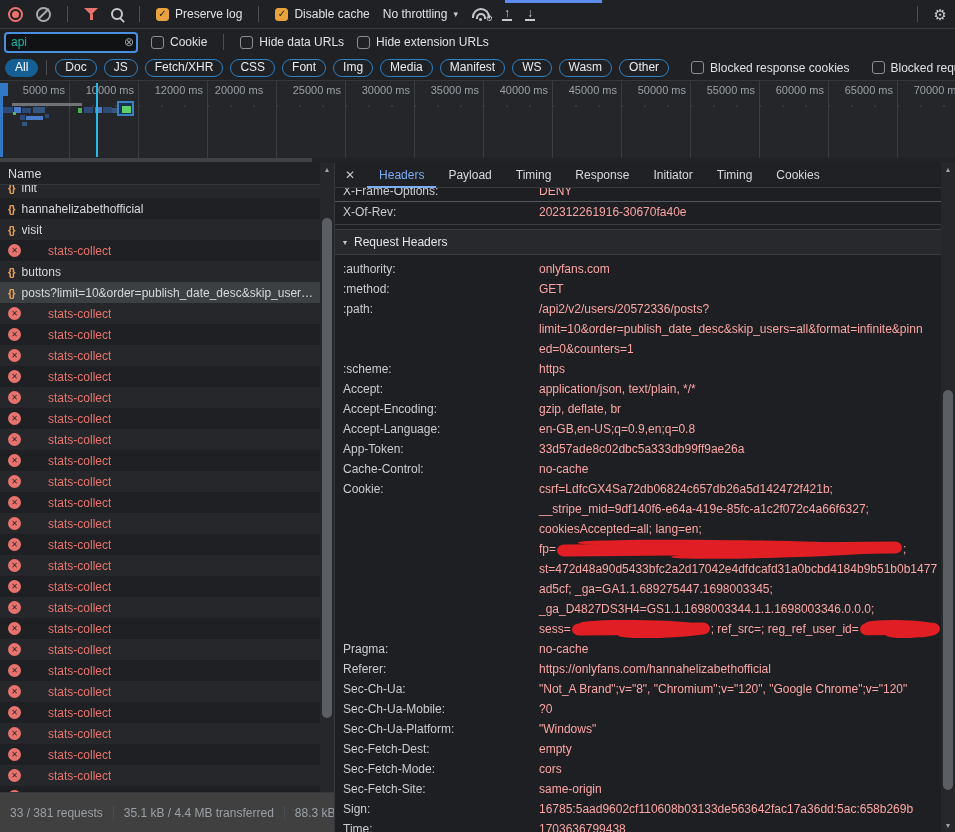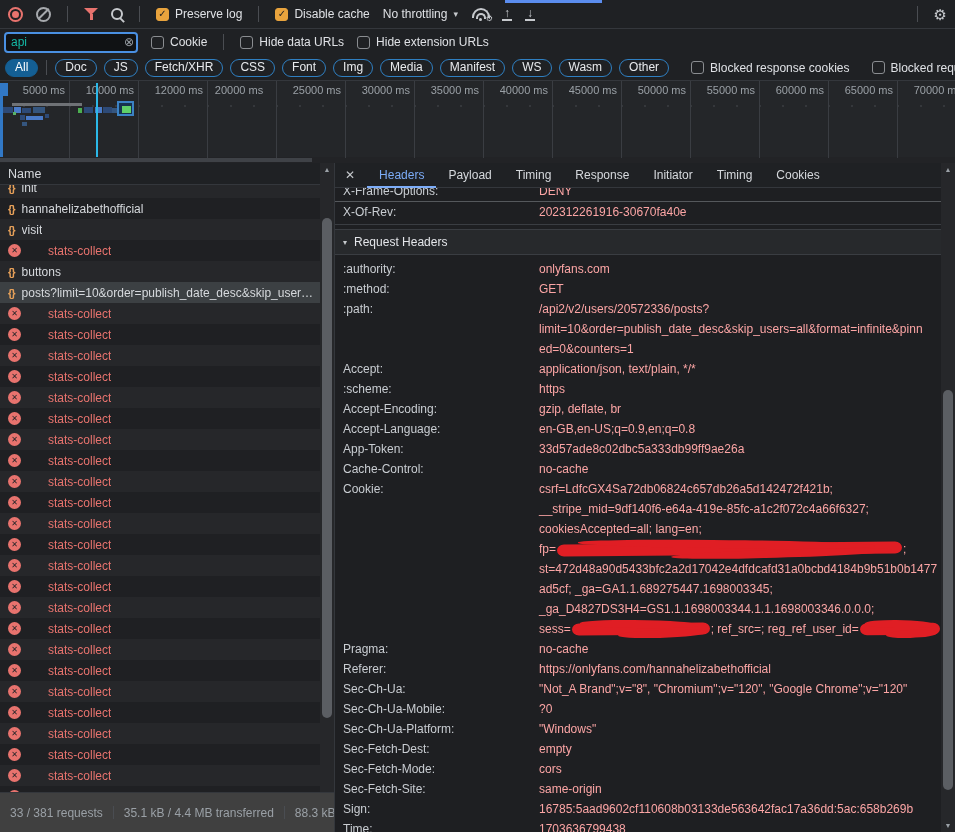--- a/index.html
+++ b/index.html
@@ -467,29 +467,29 @@
           </div>
           <div class="hrow">
             <div class="hname">:path:</div>
             <div class="hval">
               <div class="hline"><span>/api2/v2/users/20572336/posts?</span></div>
               <div class="hline"><span>limit=10&amp;order=publish_date_desc&amp;skip_users=all&amp;format=infinite&amp;pinn</span></div>
               <div class="hline"><span>ed=0&amp;counters=1</span></div>
             </div>
           </div>
           <div class="hrow">
+            <div class="hname">:scheme:</div>
+            <div class="hval">
+              <div class="hline"><span>https</span></div>
+            </div>
+          </div>
+          <div class="hrow">
             <div class="hname">Accept:</div>
             <div class="hval">
               <div class="hline"><span>application/json, text/plain, */*</span></div>
-            </div>
-          </div>
-          <div class="hrow">
-            <div class="hname">:scheme:</div>
-            <div class="hval">
-              <div class="hline"><span>https</span></div>
             </div>
           </div>
           <div class="hrow">
             <div class="hname">Accept-Encoding:</div>
             <div class="hval">
               <div class="hline"><span>gzip, deflate, br</span></div>
             </div>
           </div>
           <div class="hrow">
             <div class="hname">Accept-Language:</div>

